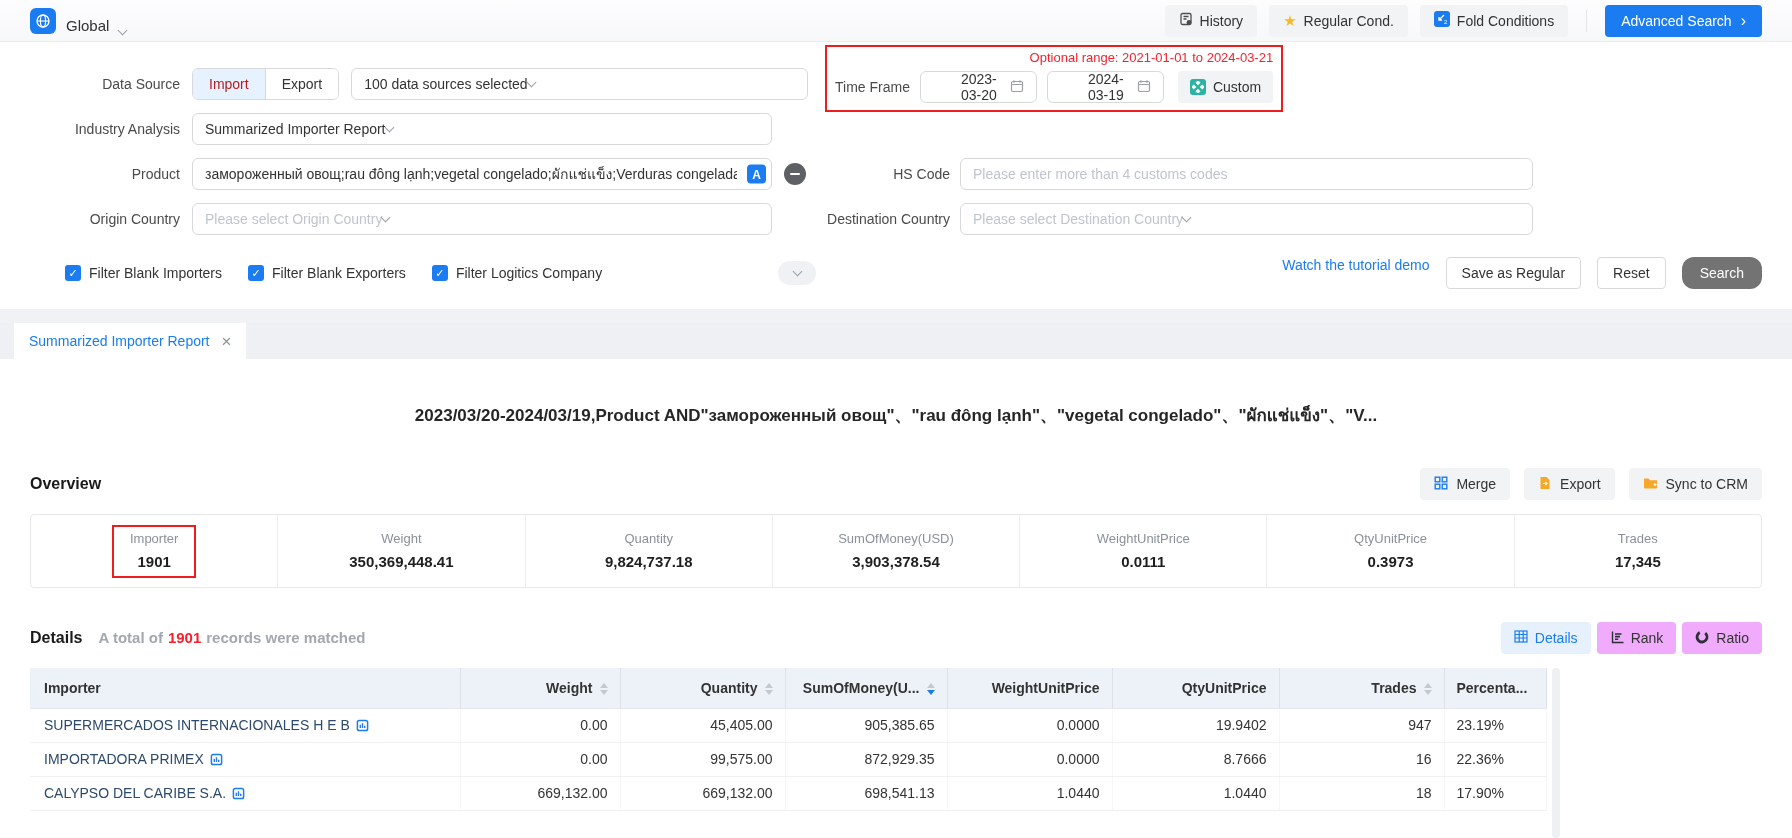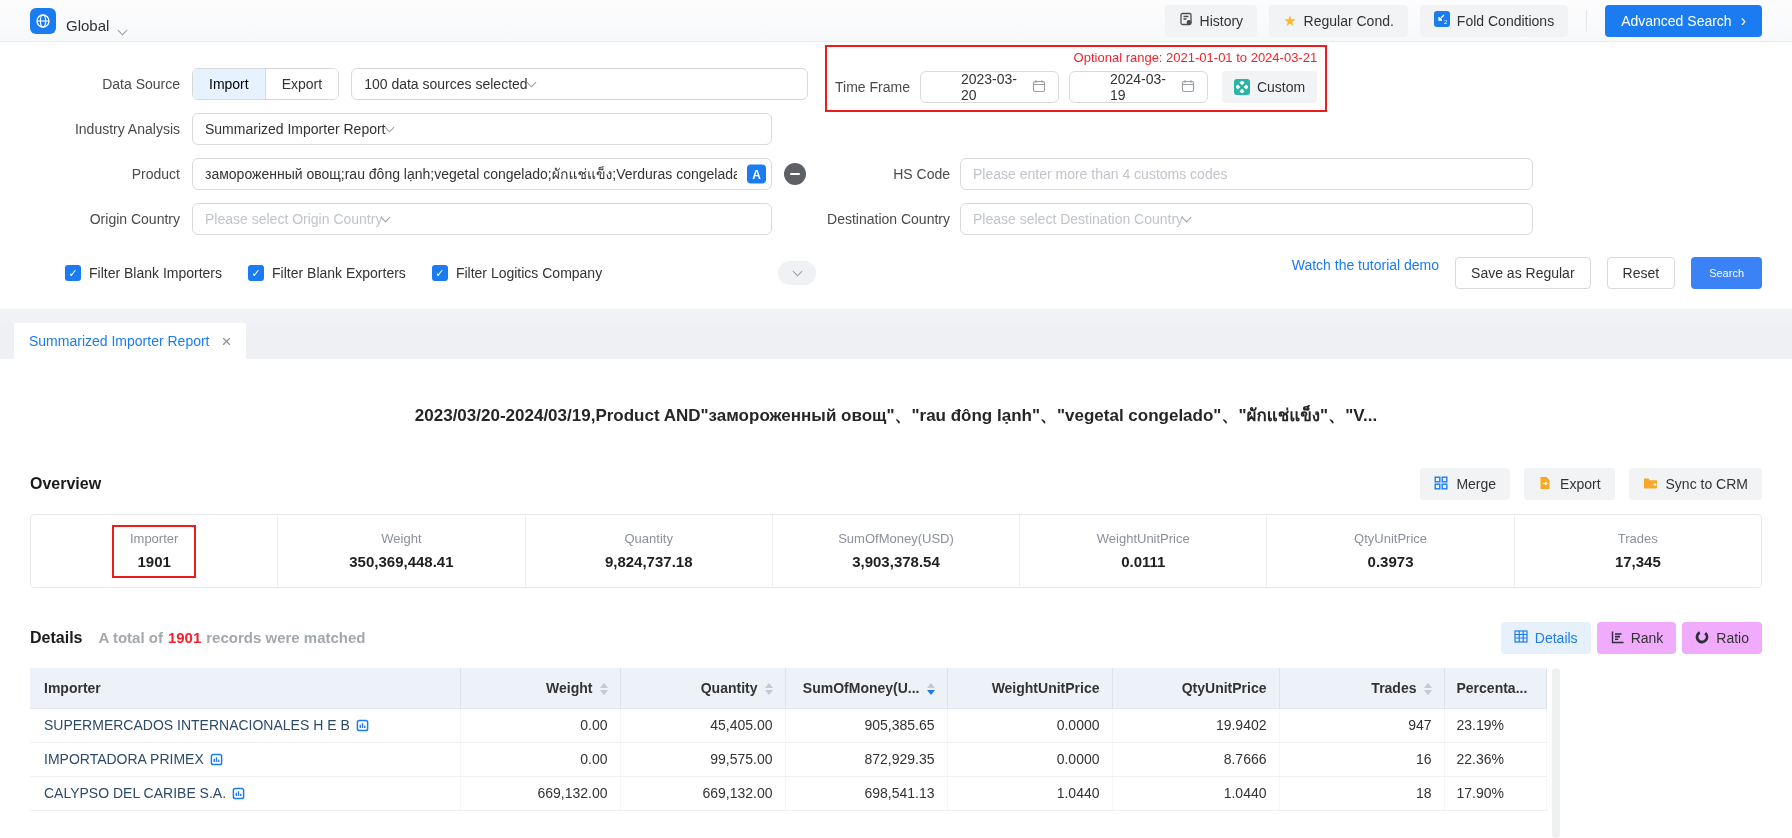--- a/index.html
+++ b/index.html
@@ -28,52 +28,52 @@
   .lbl { width:150px; text-align:right; margin-right:12px; color:#4a4a4a; flex:none; }
   .field { height:32px; border:1px solid #d9d9d9; border-radius:6px; display:flex; align-items:center;
     padding:0 12px; background:#fff; color:#333; cursor:pointer; position:relative; }
   .placeholder { color:#c0c4cc; }
   .sel { justify-content:flex-start; }
   .w-sources { width:457px; }
   .w-wide { width:580px; }
   .seg { display:flex; border:1px solid #d9d9d9; border-radius:6px; overflow:hidden; height:32px; margin-right:12px; }
   .seg-btn { border:none; background:#fff; padding:0 16px; font-size:14px; color:#333; cursor:pointer; font-family:inherit; }
   .seg-btn + .seg-btn { border-left:1px solid #d9d9d9; }
-  .seg-btn.active { background:#e6f2ff; color:#000000; }
+  .seg-btn.active { background:#e6f2ff; color:#b91c1c; }
   .prod-text { white-space:nowrap; overflow:hidden; flex:1; margin-right:22px; }
   .trans-ic { position:absolute; right:5px; top:50%; transform:translateY(-50%);
     width:19px; height:19px; border-radius:4px; background:#1b7cf2; color:#fff; font-size:12px; font-weight:bold;
     display:flex; align-items:center; justify-content:center; cursor:pointer; }
   .zoomout-ic { width:22px; height:22px; border-radius:50%; background:#5d6166; margin-left:12px;
     display:flex; align-items:center; justify-content:center; cursor:pointer; flex:none; }
   .zoomout-ic i { display:block; width:10px; height:2px; background:#fff; border-radius:1px; }
   .rgroup { position:absolute; left:755px; top:0; display:flex; align-items:center; }
   .rlbl { width:165px; text-align:right; margin-right:10px; color:#4a4a4a; flex:none; }
   .rfield { width:573px; }
   
   .tf-box { position:absolute; left:795px; top:-23px; border:2px solid #ee1c1c; padding:1px 8px 7px; background:transparent; }
   .opt-range { font-size:13px; color:#f5222d; text-align:right; height:20px; line-height:20px; margin-bottom:3px; }
   .tf-row { display:flex; align-items:center; }
   .tf-lbl { color:#4a4a4a; margin-right:10px; white-space:nowrap; }
-  .date-field { width:139px; justify-content:flex-start; cursor:pointer;padding-left:40px; }
+  .date-field { width:117px; justify-content:flex-start; cursor:pointer;padding-left:40px; }
   .date-field + .date-field { margin-left:10px; }
   .custom-btn { height:32px; background:#f1f3f5; border:none; border-radius:4px; padding:0 12px; margin-left:14px;
     font-size:14px; color:#333; display:flex; align-items:center; gap:7px; cursor:pointer; font-family:inherit; }
   .custom-ic { width:16px; height:16px; border-radius:3px; background:#2bb3a3; display:flex; align-items:center; justify-content:center; }
   
   .cbrow { display:flex; align-items:center; margin-top:22px; position:relative; height:32px; }
   .cb-list { display:flex; gap:26px; margin-left:35px; }
   .cb { display:flex; align-items:center; gap:8px; color:#333; cursor:pointer; }
   .cbx { width:16px; height:16px; background:#1b7cf2; border-radius:3px; color:#fff; font-size:11px; line-height:16px; text-align:center; flex:none; }
   .collapse-pill { position:absolute; left:748px; width:38px; height:24px; border-radius:12px; background:#eff1f4;
     display:flex; align-items:center; justify-content:center; cursor:pointer; }
   .actions { margin-left:auto; display:flex; align-items:flex-start; gap:16px; }
   .link { color:#1b7cf2; cursor:pointer; }
   .btn-outline { height:32px; background:#fff; border:1px solid #d9d9d9; border-radius:4px; padding:0 15px; font-size:14px; color:#333; cursor:pointer; font-family:inherit; }
-  .btn-primary { height:32px; background:#3b82f6; border:none; border-radius:4px; padding:0 18px; font-size:11px; color:#fff; cursor:pointer; font-family:inherit; }
+  .btn-primary { height:32px; background:#737373; border:none; border-radius:12px; padding:0 18px; font-size:14px; color:#fff; cursor:pointer; font-family:inherit; }
   
   .gap { height:14px; background:#f0f2f5; }
   .tabbar { height:36px; background:#eef0f3; display:flex; align-items:stretch; padding-left:14px; }
   .tab { background:#fff; display:flex; align-items:center; gap:12px; padding:0 15px; font-size:14px; color:#1b7cf2; cursor:pointer; }
   .tab-close { color:#8a9099; font-size:17px; line-height:1; cursor:pointer; }
   
   .content { padding:0 30px; background:#fff; }
   .report-title { margin-top:42px; text-align:center; font-size:17px; font-weight:bold; color:#262626; }
   .sec-head { margin-top:40px; display:flex; align-items:center; justify-content:space-between; }
   .h2 { font-size:16px; font-weight:bold; color:#1a1a1a; }

